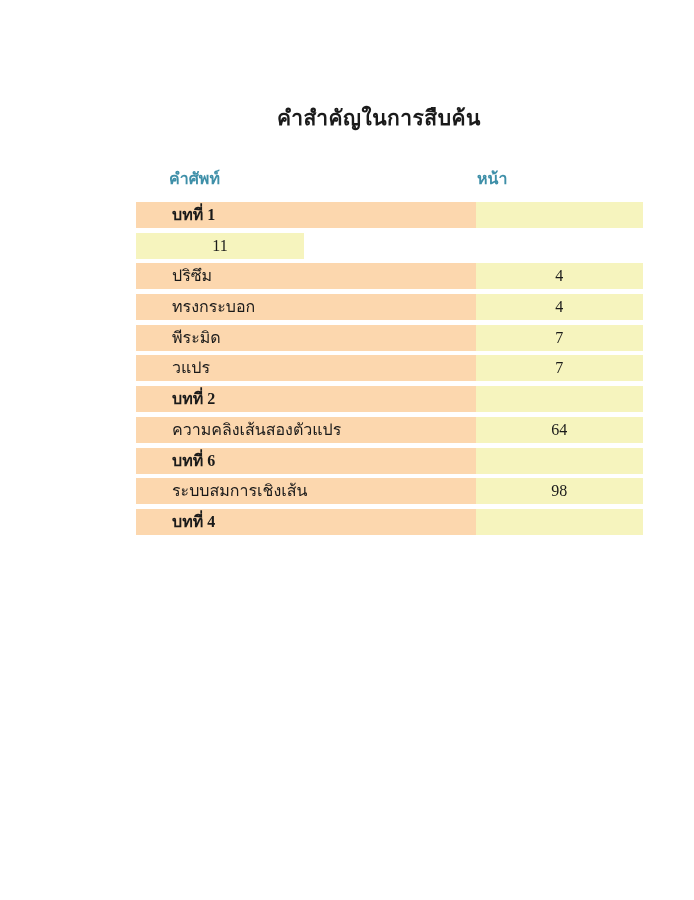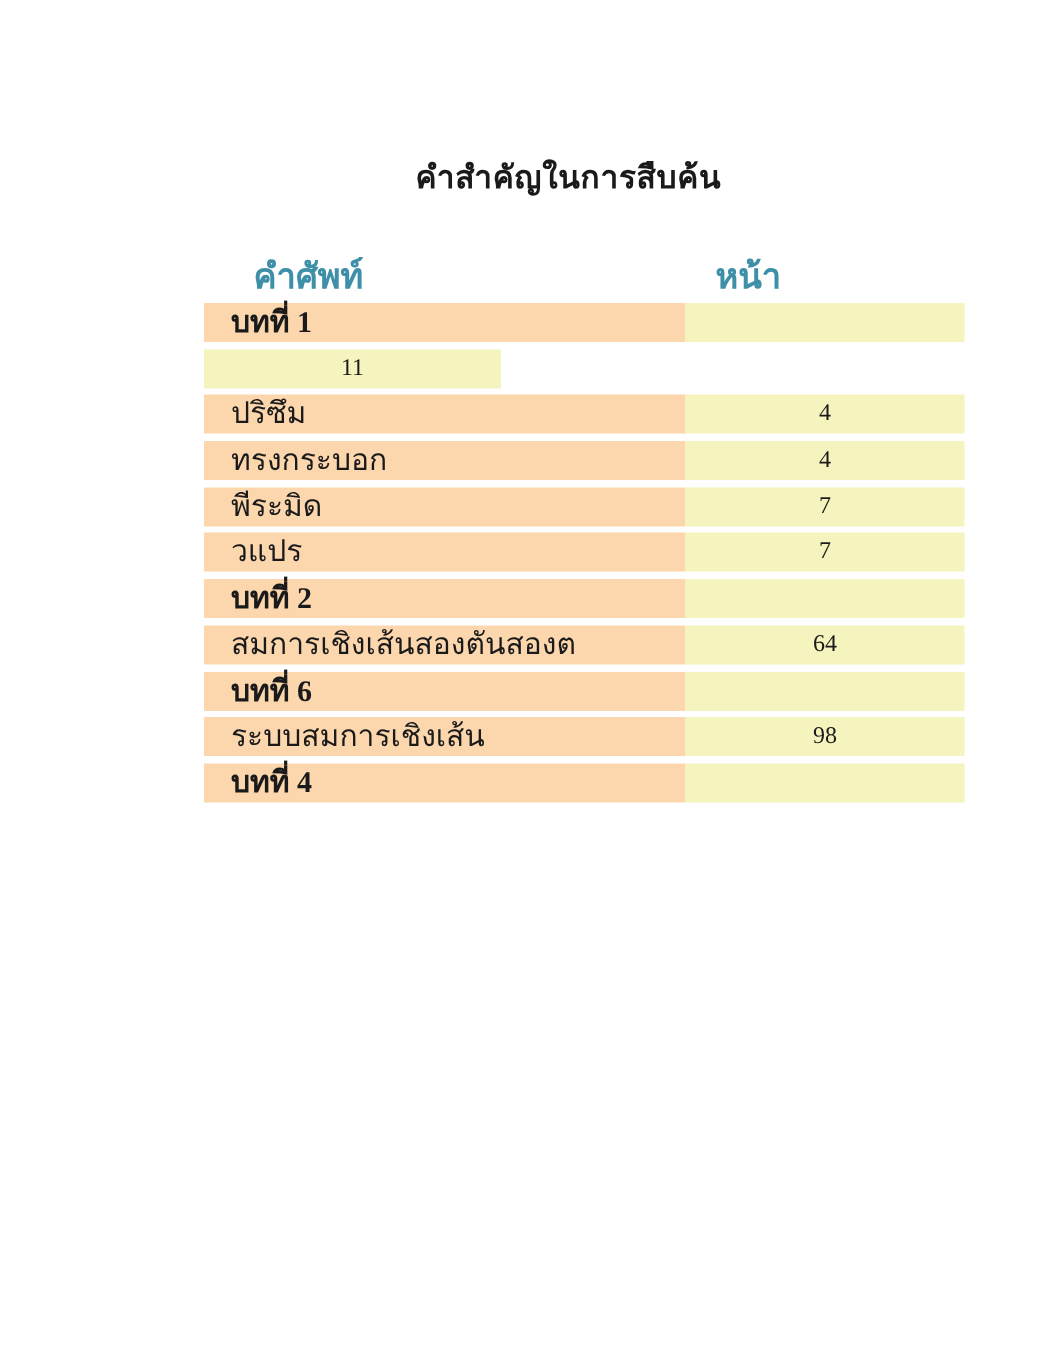--- a/index.html
+++ b/index.html
@@ -31,21 +31,21 @@
     font-weight: bold;
     color: var(--text);
     letter-spacing: 0.5px;
   }
   .col-headers {
     position: absolute;
     top: 166px; left: 104px;
     width: 507px;
     display: flex;
     font-weight: bold;
-    font-size: 23px;
+    font-size: 16px;
     color: var(--header-text);
   }
   .col-header-term {
     width: 341px;
     padding-left: 33px;
   }
   .col-header-page {
     width: 166px;
     text-align: left;
   }
@@ -55,28 +55,28 @@
     width: 507px;
   }
   .index-row {
     display: flex;
     height: 26px;
     margin-bottom: 4.7px;
   }
   .cell-term {
     width: 341px;
     background: var(--term-bg);
-    padding-left: 18px;
+    padding-left: 36px;
     display: flex;
     align-items: center;
-    font-size: 20px;
+    font-size: 16px;
     line-height: 1;
   }
   .cell-page {
-    width: 198px;
+    width: 168px;
     background: var(--page-bg);
     display: flex;
     align-items: center;
     justify-content: center;
     font-size: 16px;
   }
   .index-row.chapter .cell-term {
     font-weight: bold;
   }
 </style>
@@ -122,21 +122,21 @@
       <div class="cell-page">7</div>
     </div>
 
 
     <div class="index-row chapter">
       <div class="cell-term">บทที่ 2</div>
       <div class="cell-page"></div>
     </div>
 
     <div class="index-row">
-      <div class="cell-term">สมการเชิงเส้นสองตันสองต</div>
+      <div class="cell-term">ความคลิงเส้นสองตัวแปร</div>
       <div class="cell-page">64</div>
     </div>
 
     <div class="index-row chapter">
       <div class="cell-term">บทที่ 6</div>
       <div class="cell-page"></div>
     </div>
 
     <div class="index-row">
       <div class="cell-term">ระบบสมการเชิงเส้น</div>

